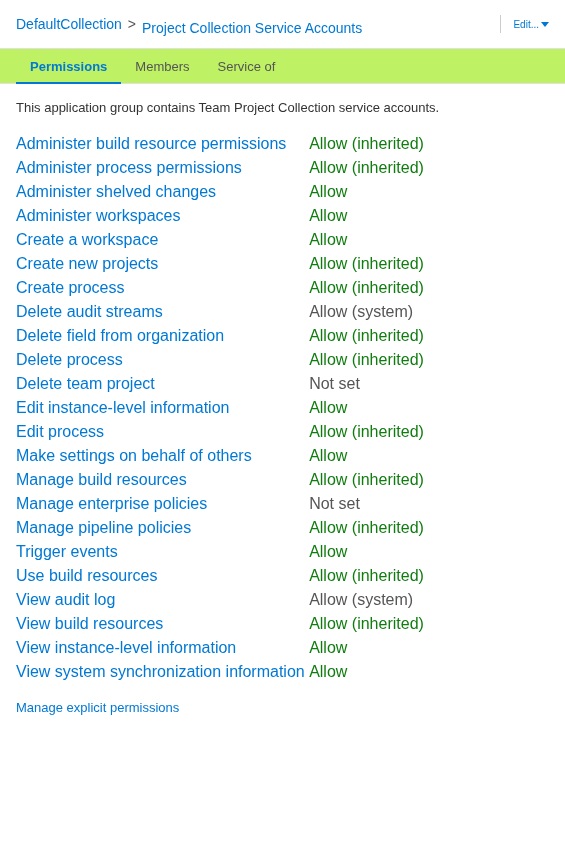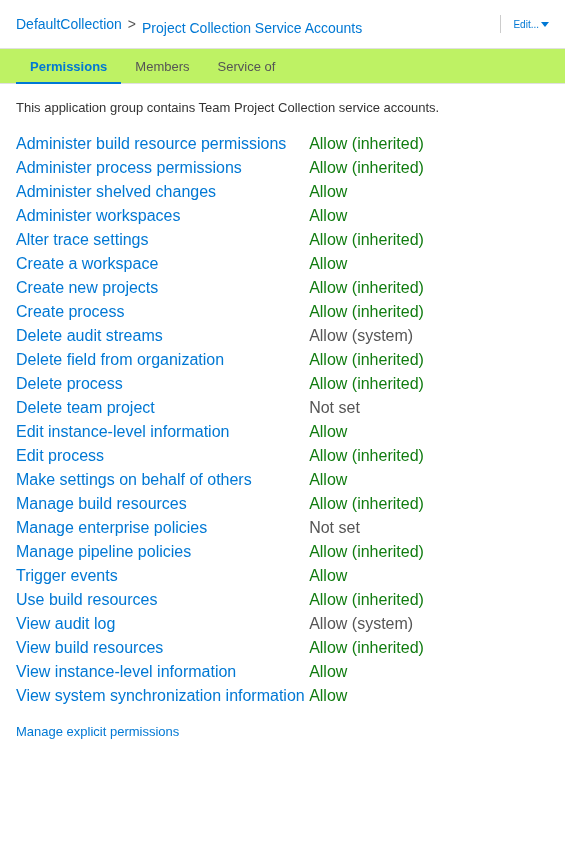--- a/index.html
+++ b/index.html
@@ -170,24 +170,20 @@
         </tr>
         <tr>
           <td class="perm-name">Administer shelved changes</td>
           <td class="perm-value allow">Allow</td>
         </tr>
         <tr>
           <td class="perm-name">Administer workspaces</td>
           <td class="perm-value allow">Allow</td>
         </tr>
         <tr>
-          <td class="perm-name">Alter trace settings</td>
-          <td class="perm-value allow-inherited">Allow (inherited)</td>
-        </tr>
-        <tr>
           <td class="perm-name">Create a workspace</td>
           <td class="perm-value allow">Allow</td>
         </tr>
         <tr>
           <td class="perm-name">Create new projects</td>
           <td class="perm-value allow-inherited">Allow (inherited)</td>
         </tr>
         <tr>
           <td class="perm-name">Create process</td>
           <td class="perm-value allow-inherited">Allow (inherited)</td>

